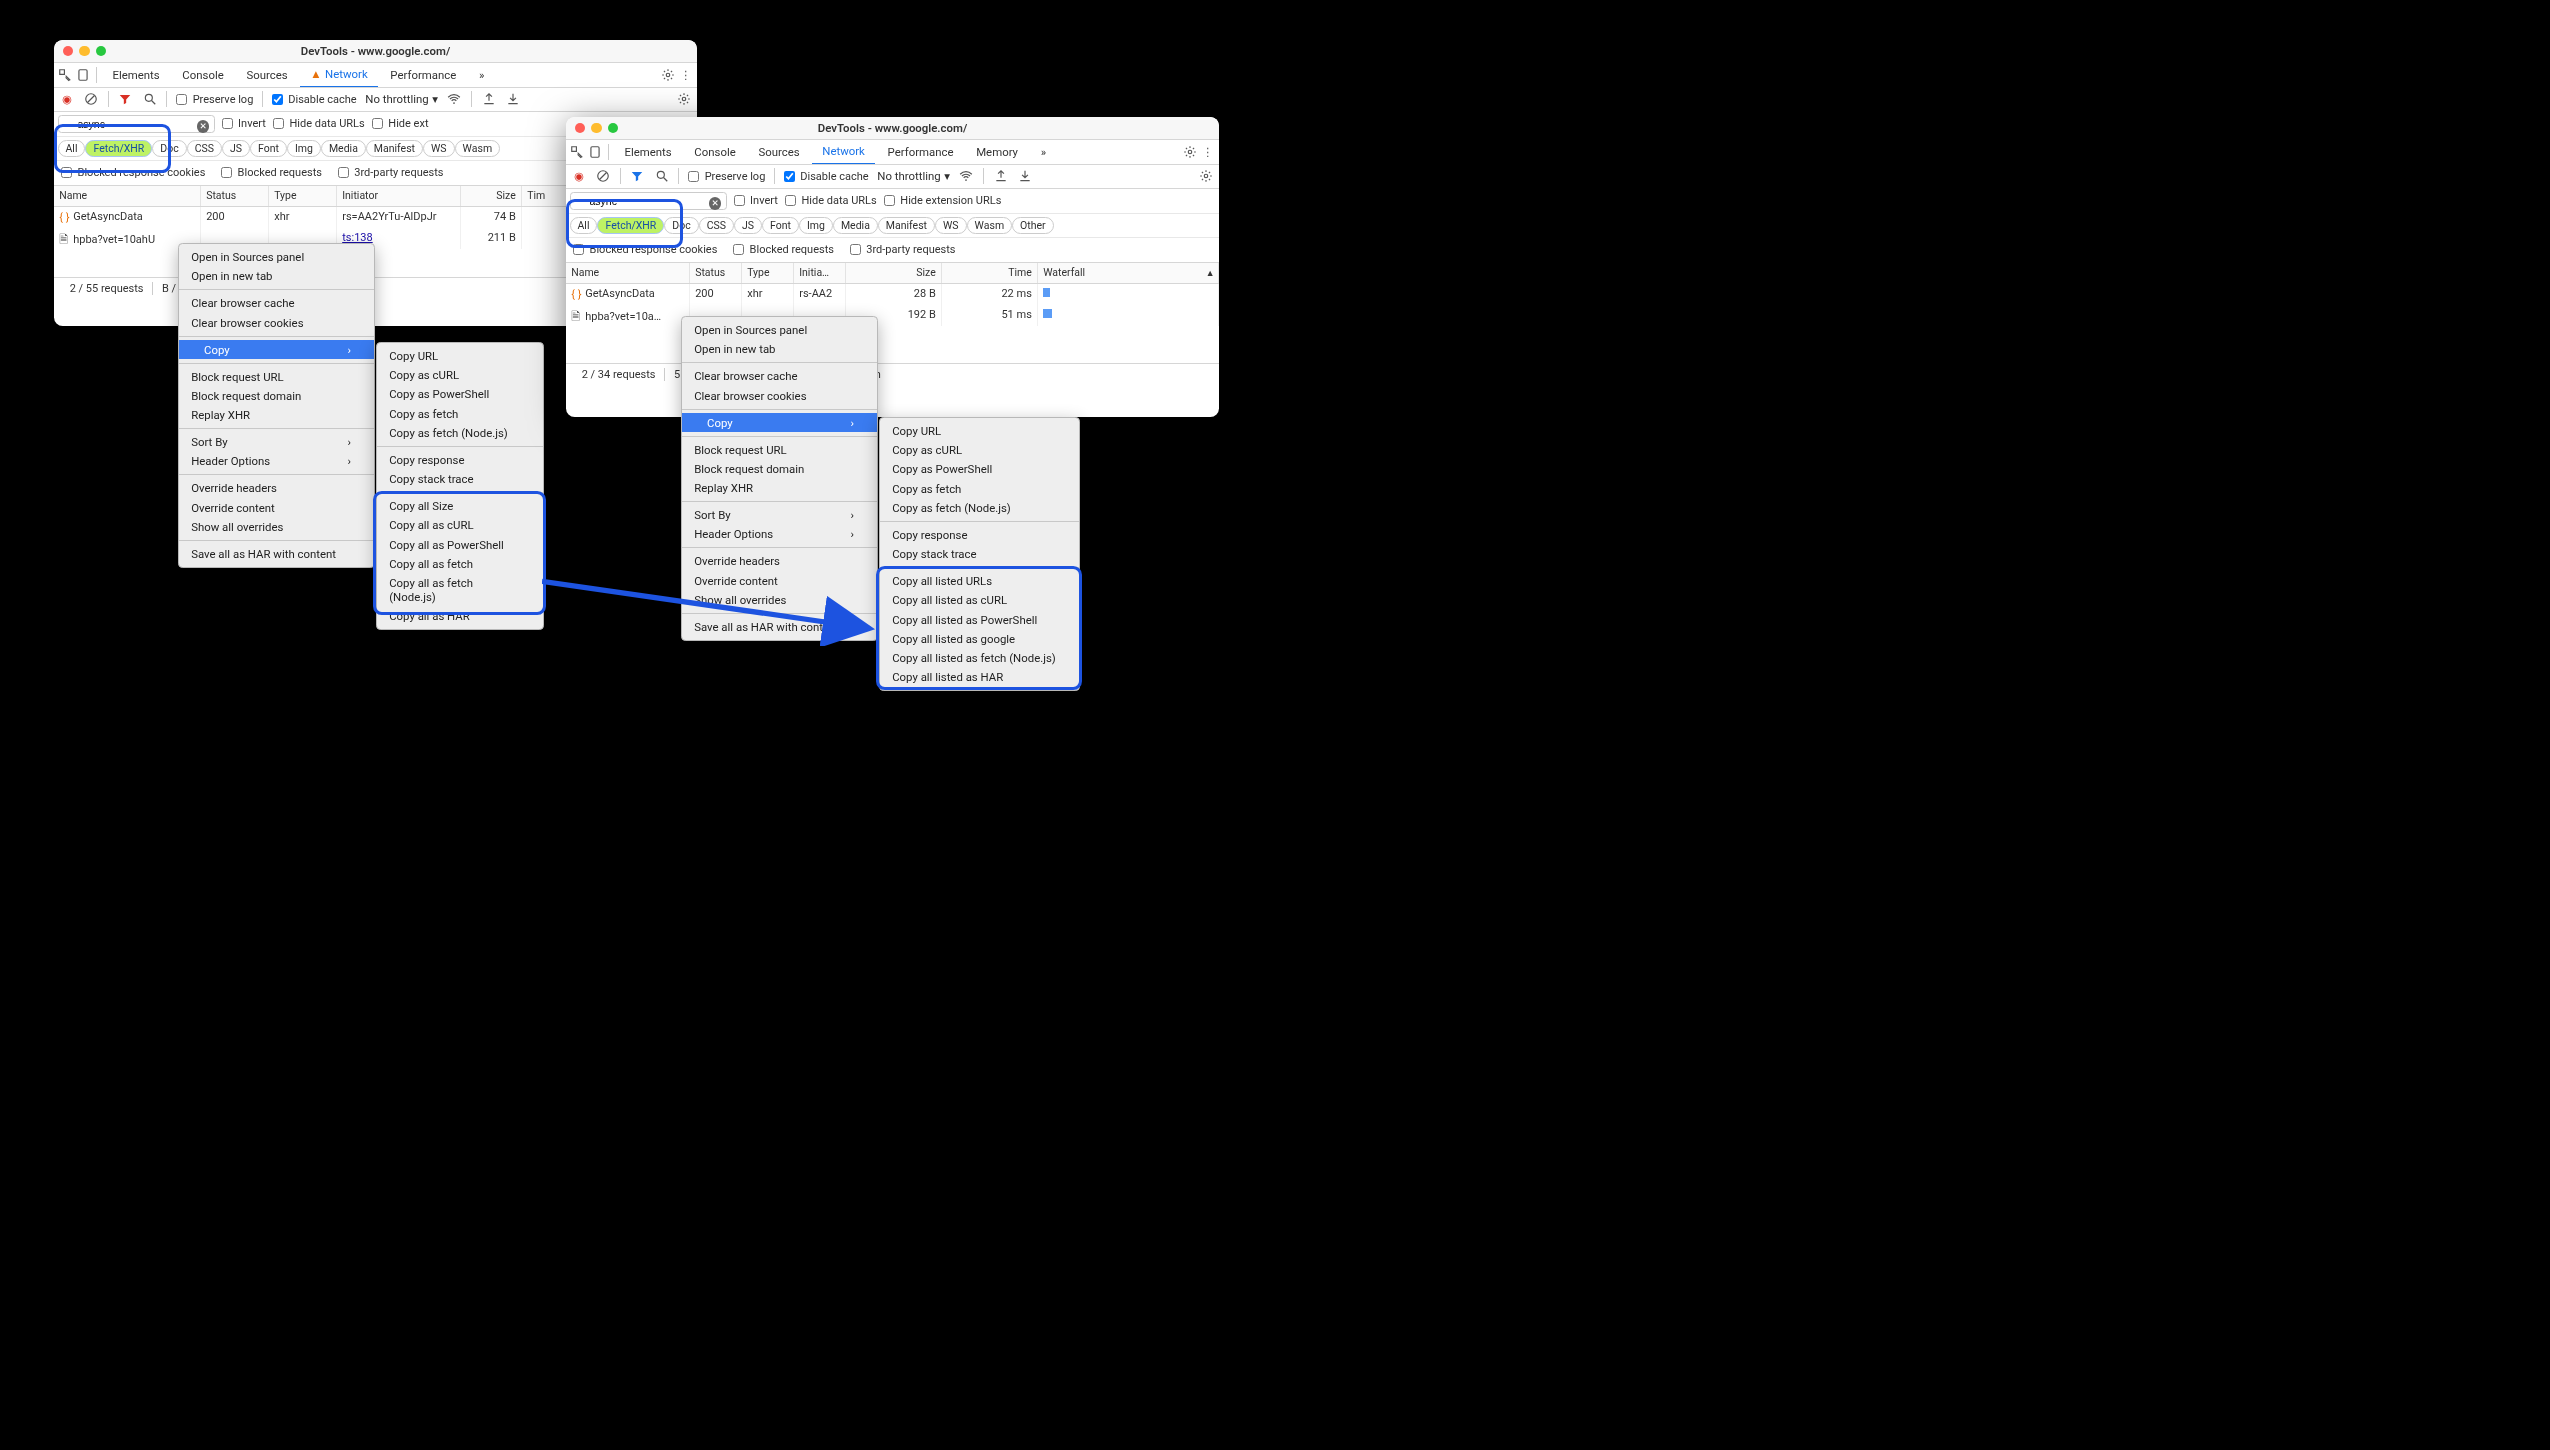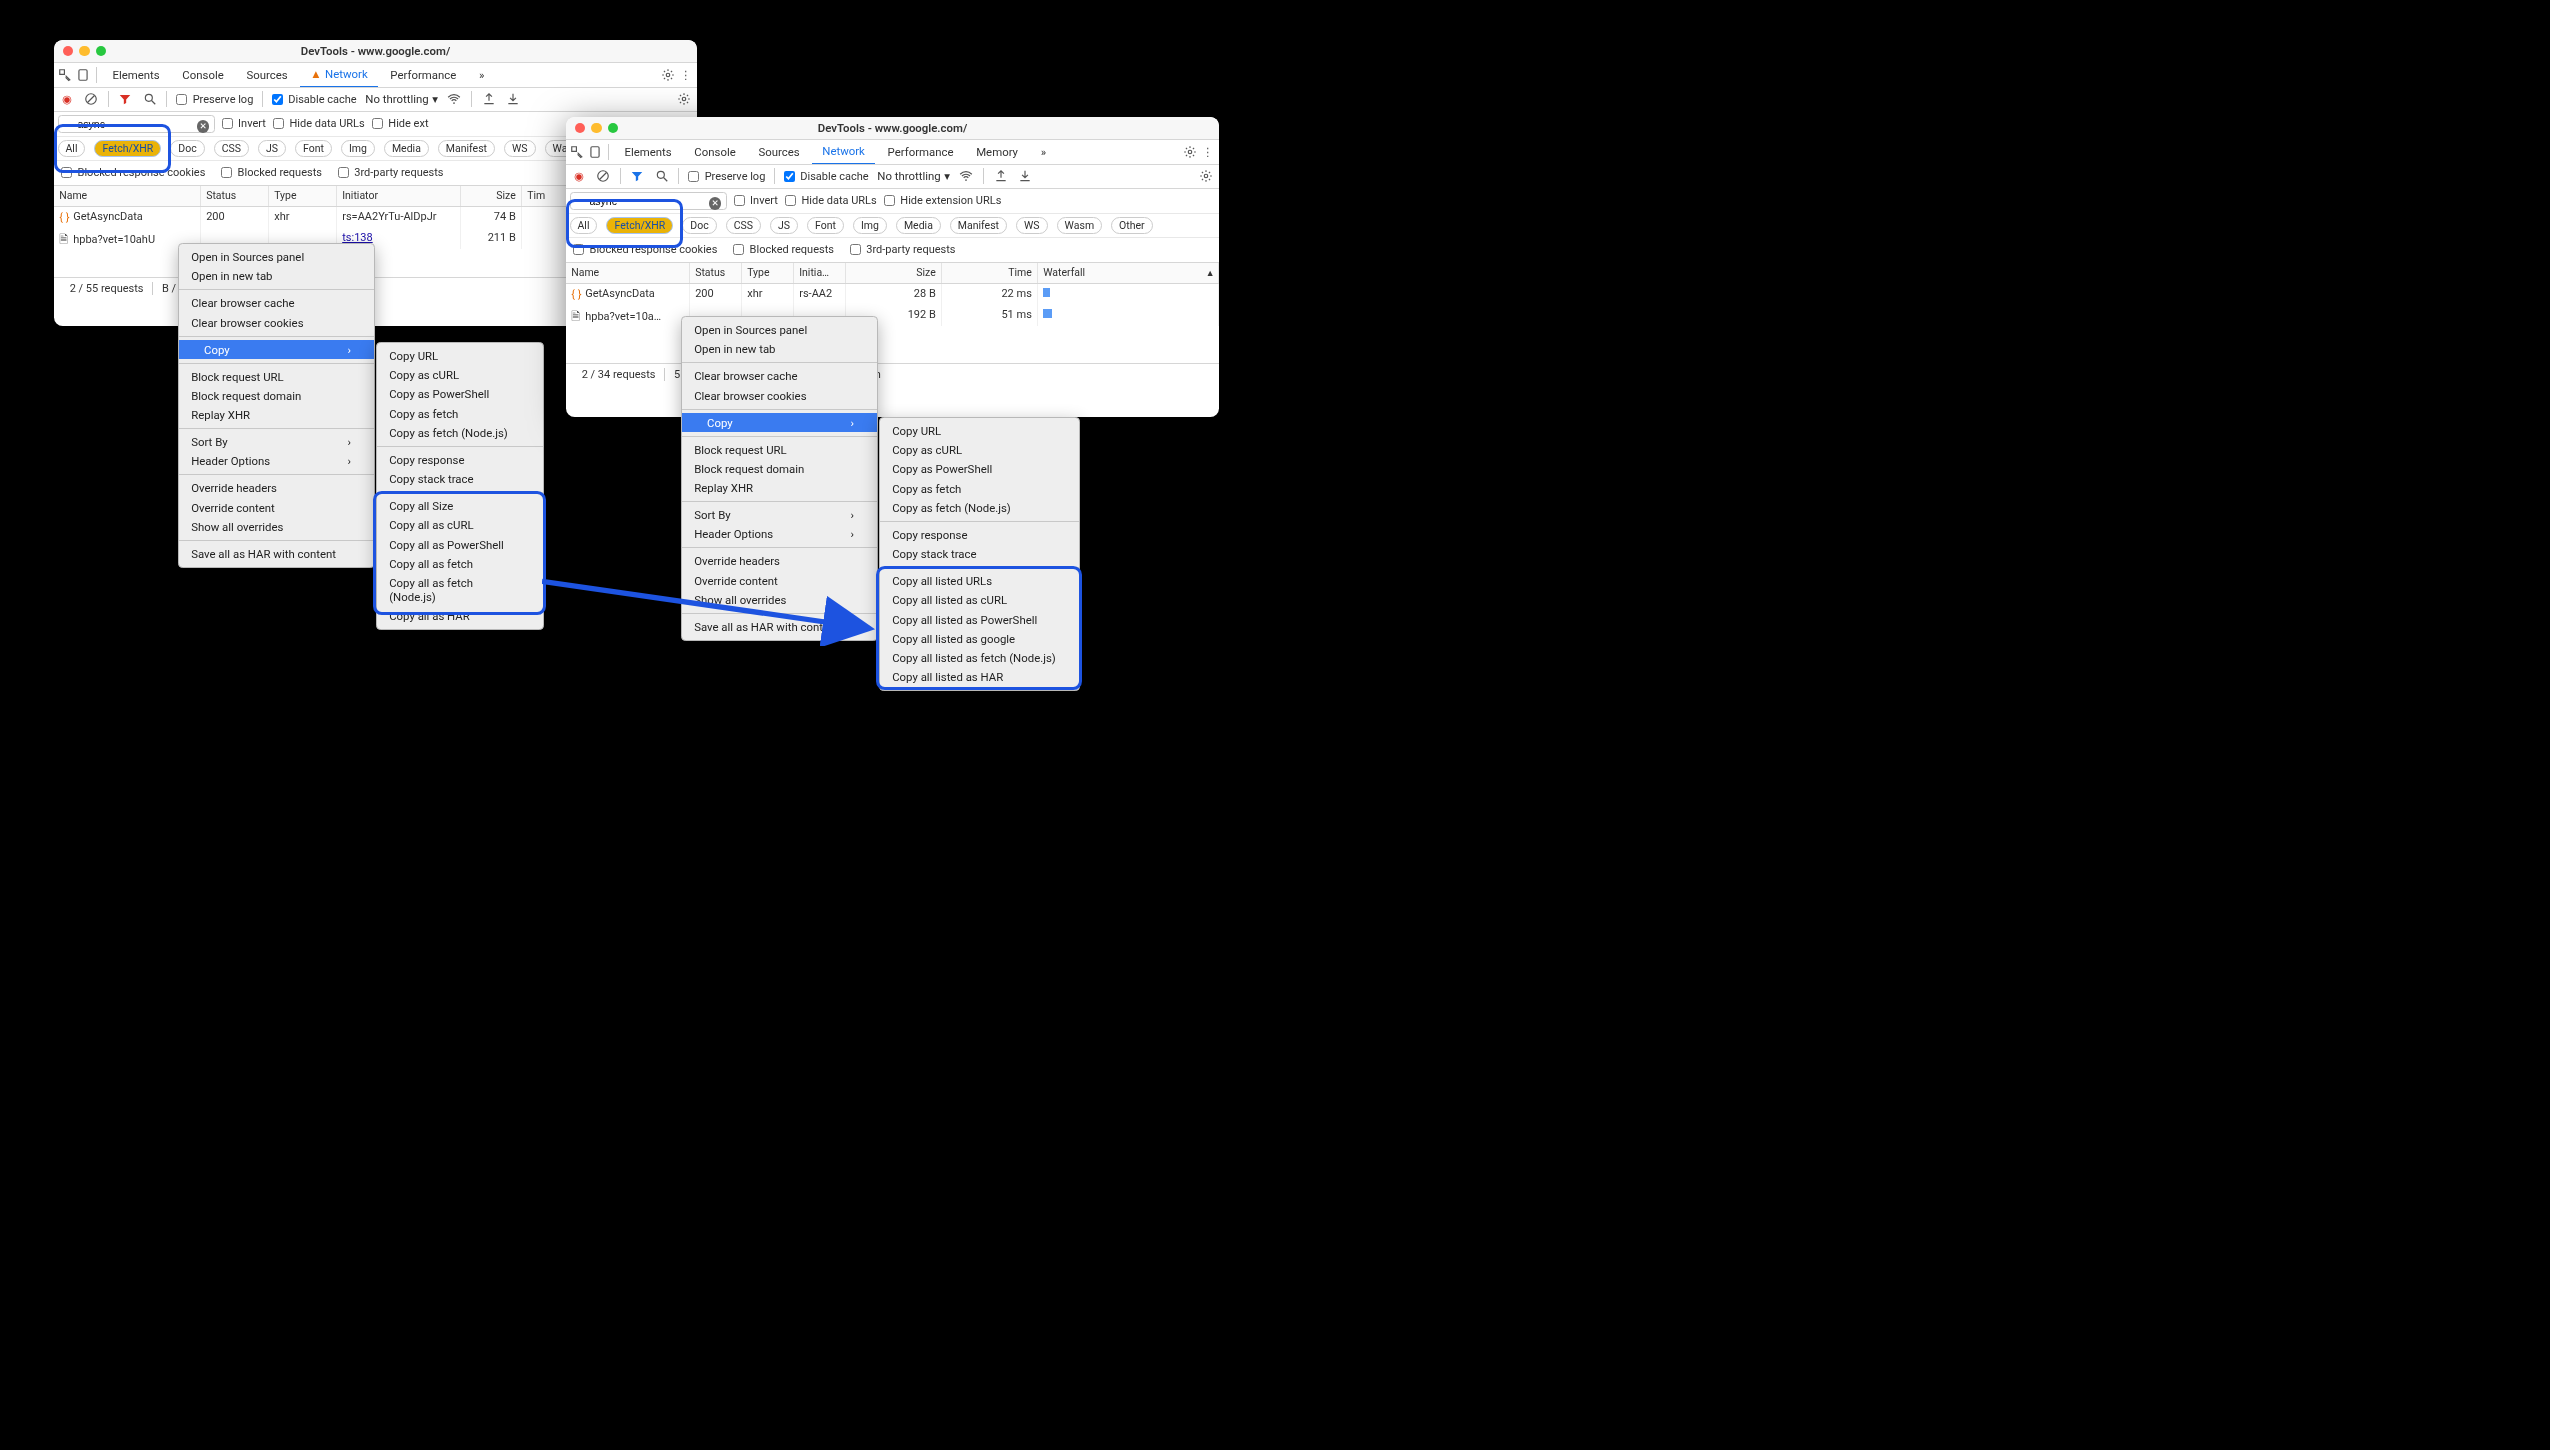--- a/index.html
+++ b/index.html
@@ -62,28 +62,28 @@
   }
   .filter-input {
     border: 0.9px solid #ccc; border-radius: 3.5px; height: 17.5px; padding: 0 5.2px 0 19px;
     font-size: 10.5px; width: 157px; position: relative;
   }
   .filter-wrap { position: relative; display: inline-flex; align-items: flex-end; }
   .filter-wrap svg.funnel { position: absolute; left: 5.2px; width: 10.5px; height: 10.5px; fill: #555; }
   .filter-wrap .clear { position: absolute; right: 5.2px; width: 12.2px; height: 12.2px; background:#666; border-radius:50%; display:flex; align-items:center; justify-content:center; color:#fff; font-size:8.7px; cursor:pointer; }
 
   .type-row {
-    display: flex; align-items: center; height: 24.5px; padding: 0 3.5px; gap: 9px;
+    display: flex; align-items: center; height: 24.5px; padding: 0 3.5px; gap: 0;
     border-bottom: 0.9px solid #e8e8e8; flex-wrap: nowrap; overflow: hidden;
   }
   .chip {
     border: 0.9px solid #ccc; border-radius: 8.7px; padding: 0.9px 7px; font-size: 10.5px;
     background: #fff; cursor: default;
   }
-  .chip.selected { background: #eab308; border-color: #a6c4f5; color:#174ea6; }
+  .chip.selected { background: #bef264; border-color: #a6c4f5; color:#174ea6; }
 
   .check-row {
     display: flex; align-items: center; height: 24.5px; padding: 0 7px; gap: 15.7px;
     border-bottom: 0.9px solid #d6d6d6;
   }
   .ck { display: flex; align-items: center; gap: 5.2px; font-size: 11px; color: #333; }
   .ck input { width: 11.4px; height: 11.4px; }
 
   .table-header {
     display: flex; height: 21px; border-bottom: 0.9px solid #d6d6d6; font-size: 10.5px; color:#333;

